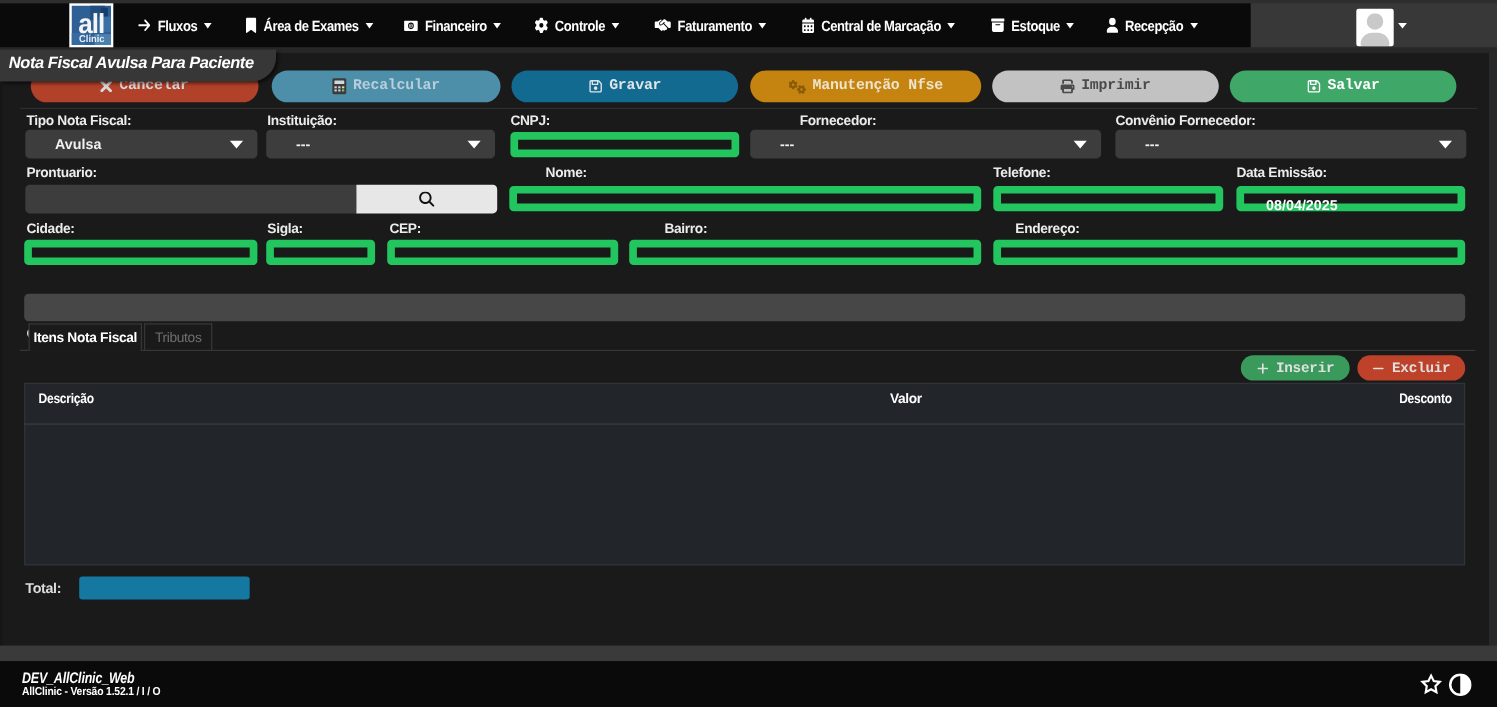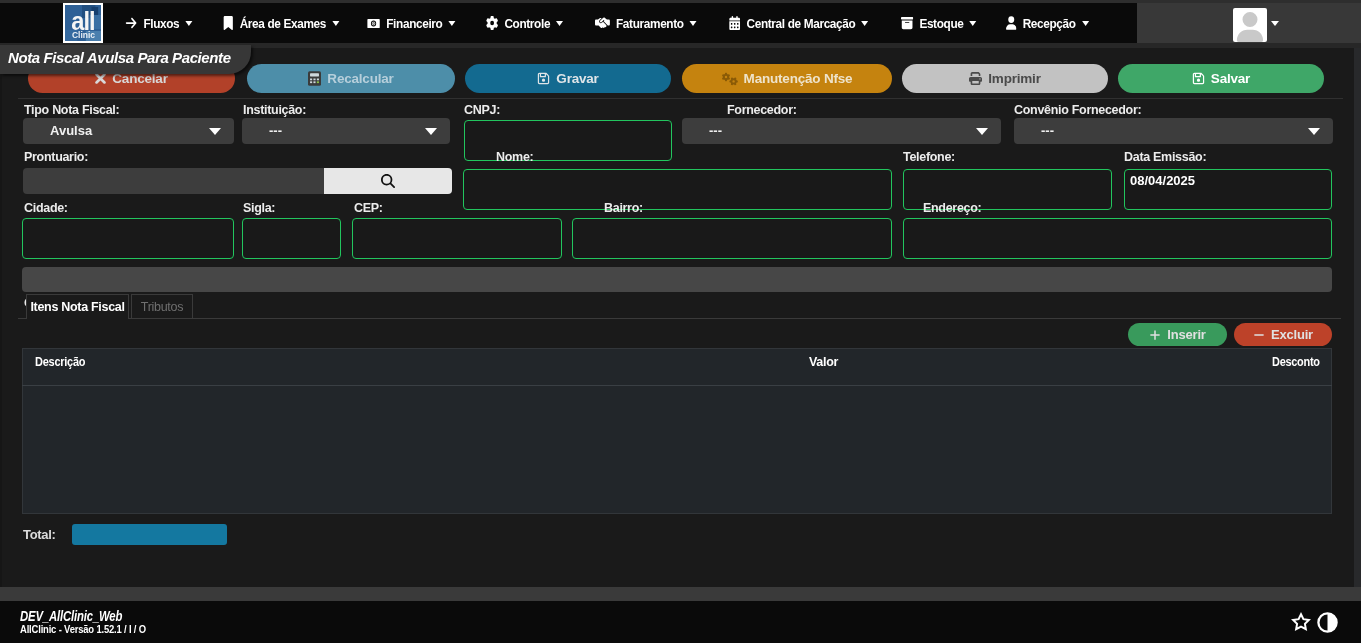--- a/index.html
+++ b/index.html
@@ -13,30 +13,30 @@
 .navitem svg { margin-right:7px; }
 .caret { display:inline-block; width:0; height:0; border-left:4.5px solid transparent; border-right:4.5px solid transparent; border-top:5px solid #fff; margin-left:7px; }
 
 
 #main { position:absolute; left:0px; top:48px; width:1354px; height:539px; background:#1a1a1a; border-left:2px solid #161616; }
 #rightstrip { position:absolute; left:1354px; top:48px; width:7px; height:539px; background:#28292b; }
 
 #badge { position:absolute; left:0; top:45px; width:251px; height:29px; background:#373737; border-radius:0 0 22px 0; color:#fff; font-style:italic; font-weight:bold; font-size:15px; letter-spacing:-0.4px; line-height:26px; padding-left:8px; z-index:5; box-shadow:2px 2px 3px rgba(0,0,0,0.55); }
 
 
-.btn { position:absolute; top:64px; height:29px; border-radius:14.5px; font-weight:bold; font-size:13.5px; letter-spacing:-0.2px; display:flex; align-items:center; justify-content:center; white-space:nowrap; }
+.btn { position:absolute; top:64px; height:29px; border-radius:14.5px; font-weight:bold; font-size:13.5px; letter-spacing:-0.2px; display:flex; align-items:center; justify-content:center; white-space:nowrap;font-family:Liberation Mono, monospace; }
 .btn svg { margin-right:6px; }
 
 
 .lbl { position:absolute; color:#ececec; font-weight:bold; font-size:12.5px; letter-spacing:-0.3px; white-space:nowrap; }
 
 
 .sel { position:absolute; height:26px; background:#3d3d3d; border-radius:4px; color:#f0f0f0; font-weight:bold; font-size:13px; line-height:26px; padding-left:27px; }
 .sel .sc { position:absolute; right:13px; top:10px; width:0; height:0; border-left:6px solid transparent; border-right:6px solid transparent; border-top:7px solid #fff; }
-.inp { position:absolute; height:41px; background:#191919; border:1px solid #22c55e; border-radius:4px; color:#fff; font-weight:bold; font-size:13px; line-height:21px; padding-left:5px; }
+.inp { position:absolute; height:23px; background:#191919; border:7px solid #22c55e; border-radius:4px; color:#fff; font-weight:bold; font-size:13px; line-height:21px; padding-left:20px; }
 .ginp { position:absolute; height:26px; background:#3d3d3d; border-radius:4px; }
 
 
 #tabline { position:absolute; left:18px; top:318px; width:1323px; height:1px; background:#3a3a3a; }
 .tab1 { position:absolute; left:26px; top:294px; width:103px; height:25px; background:#1a1a1a; border:1px solid #3a3a3a; border-bottom:none; color:#fff; font-weight:bold; font-size:12.5px; letter-spacing:-0.3px; text-align:center; line-height:24px; z-index:2; }
 .tab2 { position:absolute; left:131px; top:294px; width:62px; height:25px; border:1px solid #3a3a3a; border-bottom:none; color:#6f6f6f; font-size:12.5px; letter-spacing:-0.3px; text-align:center; line-height:24px; }
 
 
 #tbl { position:absolute; left:22px; top:348px; width:1310px; height:166px; background:#22262a; border:1px solid #32363a; }
 #tblsep { position:absolute; left:22px; top:385px; width:1310px; height:1px; background:#3a3f44; }

